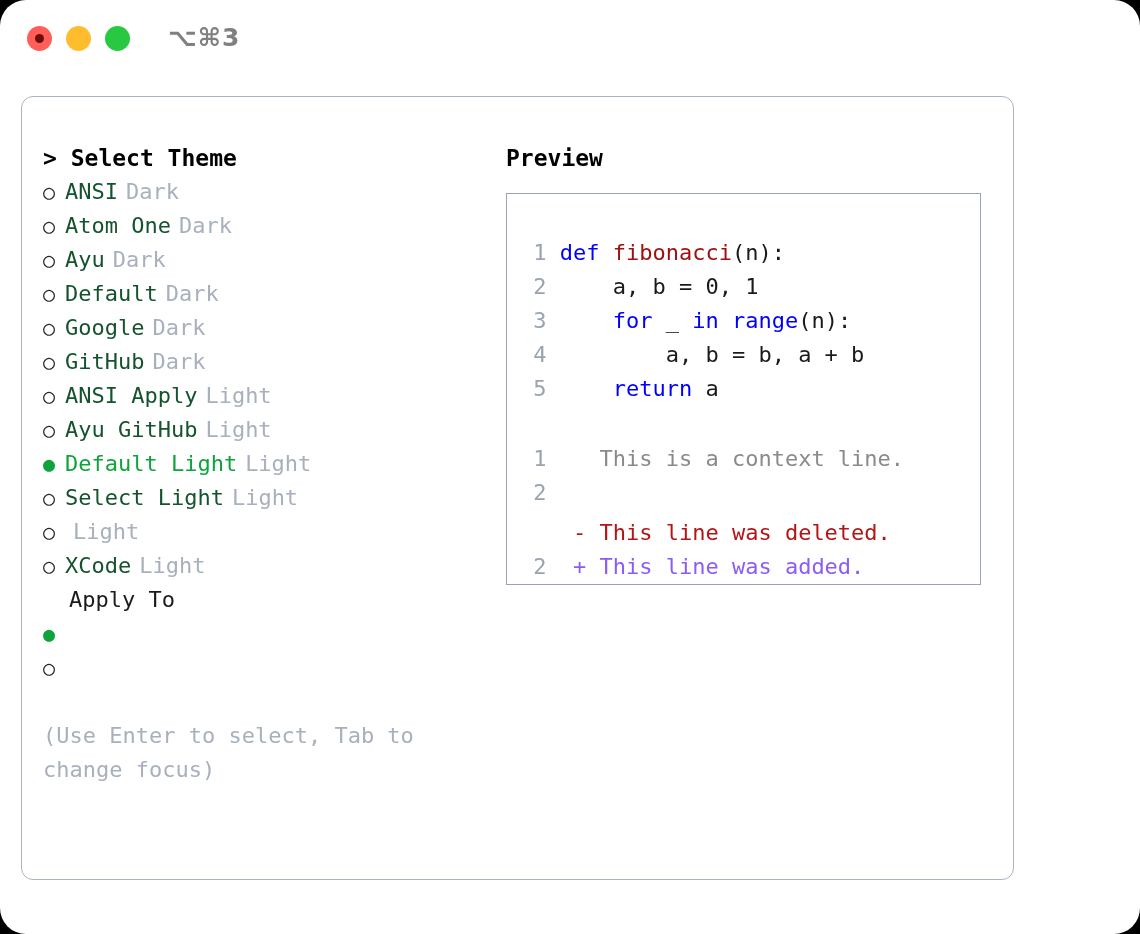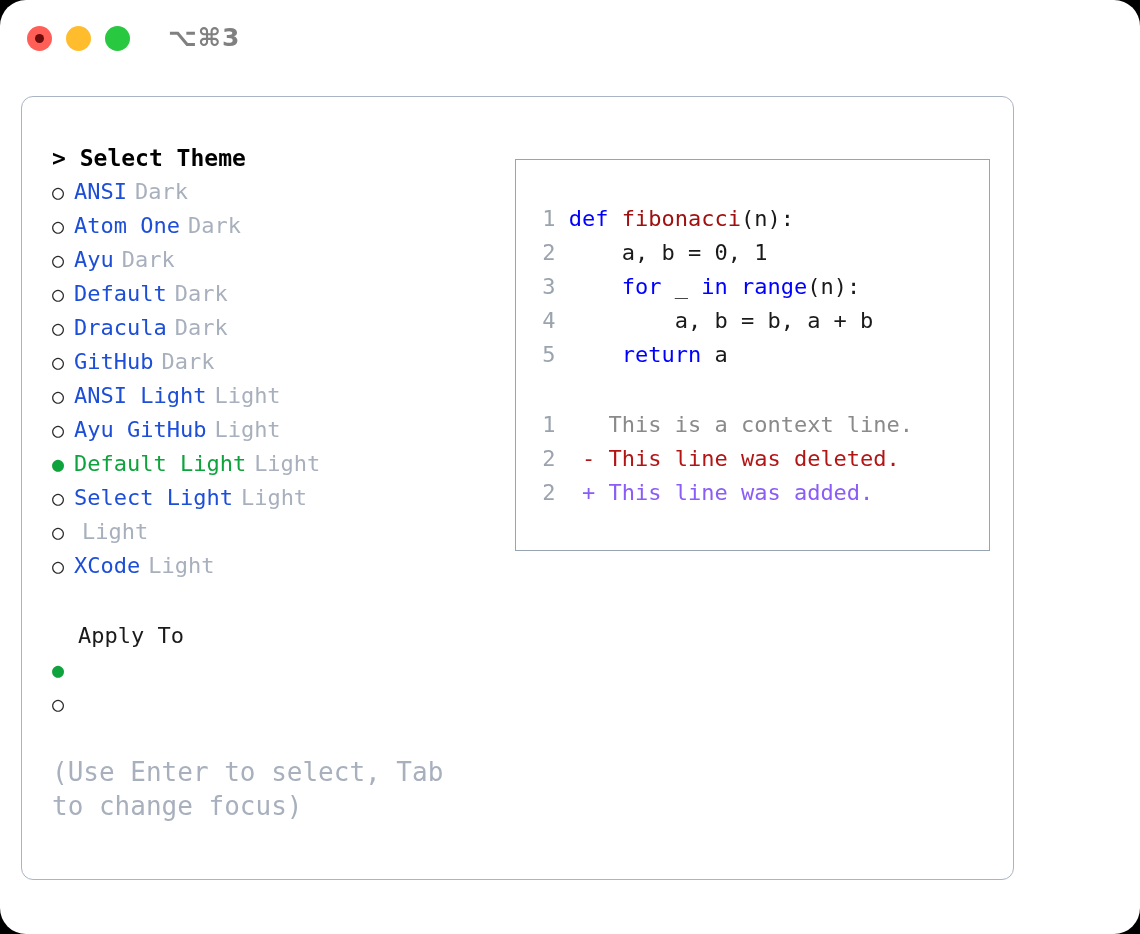--- a/index.html
+++ b/index.html
@@ -76,21 +76,21 @@
     width: 993px;
     height: 784px;
     border: 1.5px solid #aab4c2;
     border-radius: 12px;
     box-sizing: border-box;
     background: #ffffff;
   }
 
   .columns {
     position: absolute;
-    left: 14px; top: 0;
+    left: 5px; top: 0;
     width: 100%; height: 100%;
   }
 
   
   .left-col {
     position: absolute;
     left: 16px;
     top: 44px;
     width: 460px;
   }
@@ -111,40 +111,39 @@
   }
   .bullet {
     display: inline-block;
     width: 22px;
     flex: 0 0 22px;
     text-align: left;
     font-size: 20px;
     color: #2a2a2a;
   }
   .bullet.sel { color: #0ea33c; }
-  .opt-label { color: #1d4ed8; }
+  .opt-label { color: #14532d; }
   .opt-row.selected .opt-label { color: #0ea33c; }
   .opt-cat {
     color: #a8b0bd;
     margin-left: 0.6ch;
   }
 
   .applyto {
-    margin-top: 36px;
   }
   .applyto-title {
     font-size: 22px;
     color: #1a1a1a;
     line-height: 34px;
     padding-left: 26px;
     white-space: pre;
   }
   .hint {
     margin-top: 34px;
-    font-size: 26px;
+    font-size: 22px;
     color: #a8b0bd;
     line-height: 34px;
     width: 400px;
     white-space: pre-wrap;
   }
 
   
   .right-col {
     position: absolute;
     left: 479px;
@@ -183,21 +182,21 @@
 
   .diff {
     position: absolute;
     left: 13px;
     top: 248px;
     font-size: 22px;
     line-height: 34px;
     white-space: pre;
   }
   .diff-ctx { color: #8a8a8a; }
-  .diff-del { color: #b31515; }
+  .diff-del { color: #b31515; margin-top: 40px; }
   .diff-add { color: #8b5cf6; }
 </style>
 </head>
 <body>
 
 <div class="window">
 
   <div class="titlebar">
     <div class="lights">
       <div class="light light-close"></div>
@@ -211,42 +210,43 @@
     <div class="columns">
 
       <div class="left-col">
         <div class="section-header">&gt; Select Theme</div>
 
         <div class="opt-list" id="theme-list">
             <div class="opt-row"><span class="bullet">○</span><span class="opt-label">ANSI</span><span class="opt-cat">Dark</span></div>
             <div class="opt-row"><span class="bullet">○</span><span class="opt-label">Atom One</span><span class="opt-cat">Dark</span></div>
             <div class="opt-row"><span class="bullet">○</span><span class="opt-label">Ayu</span><span class="opt-cat">Dark</span></div>
             <div class="opt-row"><span class="bullet">○</span><span class="opt-label">Default</span><span class="opt-cat">Dark</span></div>
-            <div class="opt-row"><span class="bullet">○</span><span class="opt-label">Dracula</span><span class="opt-cat">Dark</span></div>
+            <div class="opt-row"><span class="bullet">○</span><span class="opt-label">Google</span><span class="opt-cat">Dark</span></div>
             <div class="opt-row"><span class="bullet">○</span><span class="opt-label">GitHub</span><span class="opt-cat">Dark</span></div>
-            <div class="opt-row"><span class="bullet">○</span><span class="opt-label">ANSI Light</span><span class="opt-cat">Light</span></div>
+            <div class="opt-row"><span class="bullet">○</span><span class="opt-label">ANSI Apply</span><span class="opt-cat">Light</span></div>
             <div class="opt-row"><span class="bullet">○</span><span class="opt-label">Ayu GitHub</span><span class="opt-cat">Light</span></div>
             <div class="opt-row selected"><span class="bullet sel">●</span><span class="opt-label">Default Light</span><span class="opt-cat">Light</span></div>
             <div class="opt-row"><span class="bullet">○</span><span class="opt-label">Select Light</span><span class="opt-cat">Light</span></div>
             <div class="opt-row"><span class="bullet">○</span><span class="opt-cat">Light</span></div>
             <div class="opt-row"><span class="bullet">○</span><span class="opt-label">XCode</span><span class="opt-cat">Light</span></div>
           </div>
 
         <div class="applyto">
           <div class="applyto-title">Apply To</div>
           <div id="apply-list">
               <div class="opt-row selected"><span class="bullet sel">●</span></div>
               <div class="opt-row"><span class="bullet">○</span></div>
             </div>
         </div>
 
         <div class="hint">(Use Enter to select, Tab to change focus)</div>
       </div>
 
       <div class="right-col">
+        <div class="section-header">Preview</div>
 
         <div class="preview-box">
           <div class="code" id="code-block"><div class="code-row"><span class="lineno">1</span><span class="codetext"><span class="kw">def</span><span class="plain"> </span><span class="fn">fibonacci</span><span class="plain">(n):</span></span></div><div class="code-row"><span class="lineno">2</span><span class="codetext"><span class="plain">    a, b = 0, 1</span></span></div><div class="code-row"><span class="lineno">3</span><span class="codetext"><span class="plain">    </span><span class="kw">for</span><span class="plain"> _ </span><span class="kw">in</span><span class="plain"> </span><span class="kw">range</span><span class="plain">(n):</span></span></div><div class="code-row"><span class="lineno">4</span><span class="codetext"><span class="plain">        a, b = b, a + b</span></span></div><div class="code-row"><span class="lineno">5</span><span class="codetext"><span class="plain">    </span><span class="kw">return</span><span class="plain"> a</span></span></div></div>
           <div class="diff" id="diff-block"><div class="code-row"><span class="lineno">1</span><span class="codetext diff-ctx">   This is a context line.</span></div><div class="code-row"><span class="lineno">2</span><span class="codetext diff-del"> - This line was deleted.</span></div><div class="code-row"><span class="lineno">2</span><span class="codetext diff-add"> + This line was added.</span></div></div>
         </div>
       </div>
 
     </div>
   </div>
 </div>

